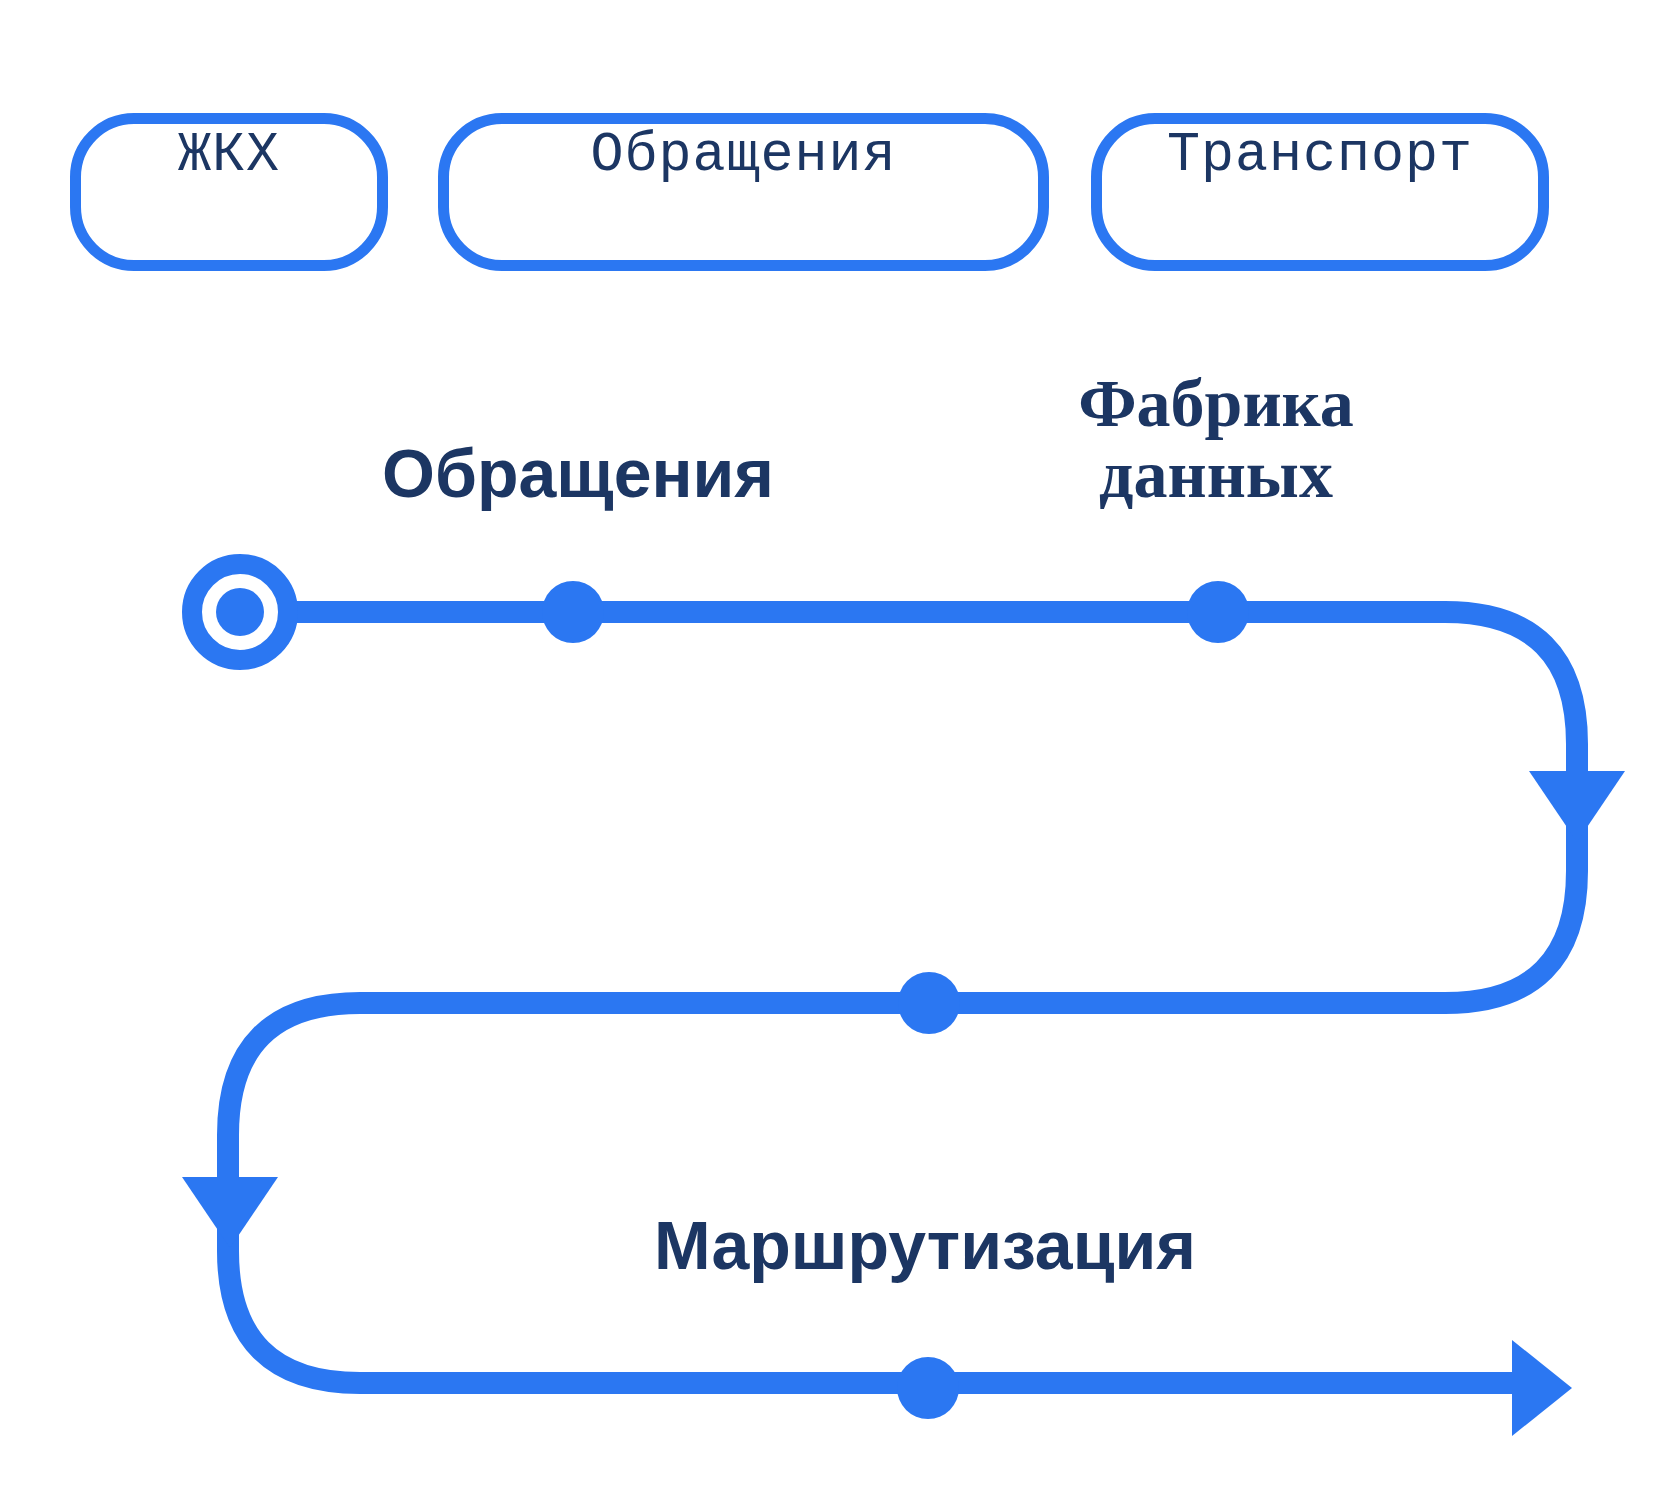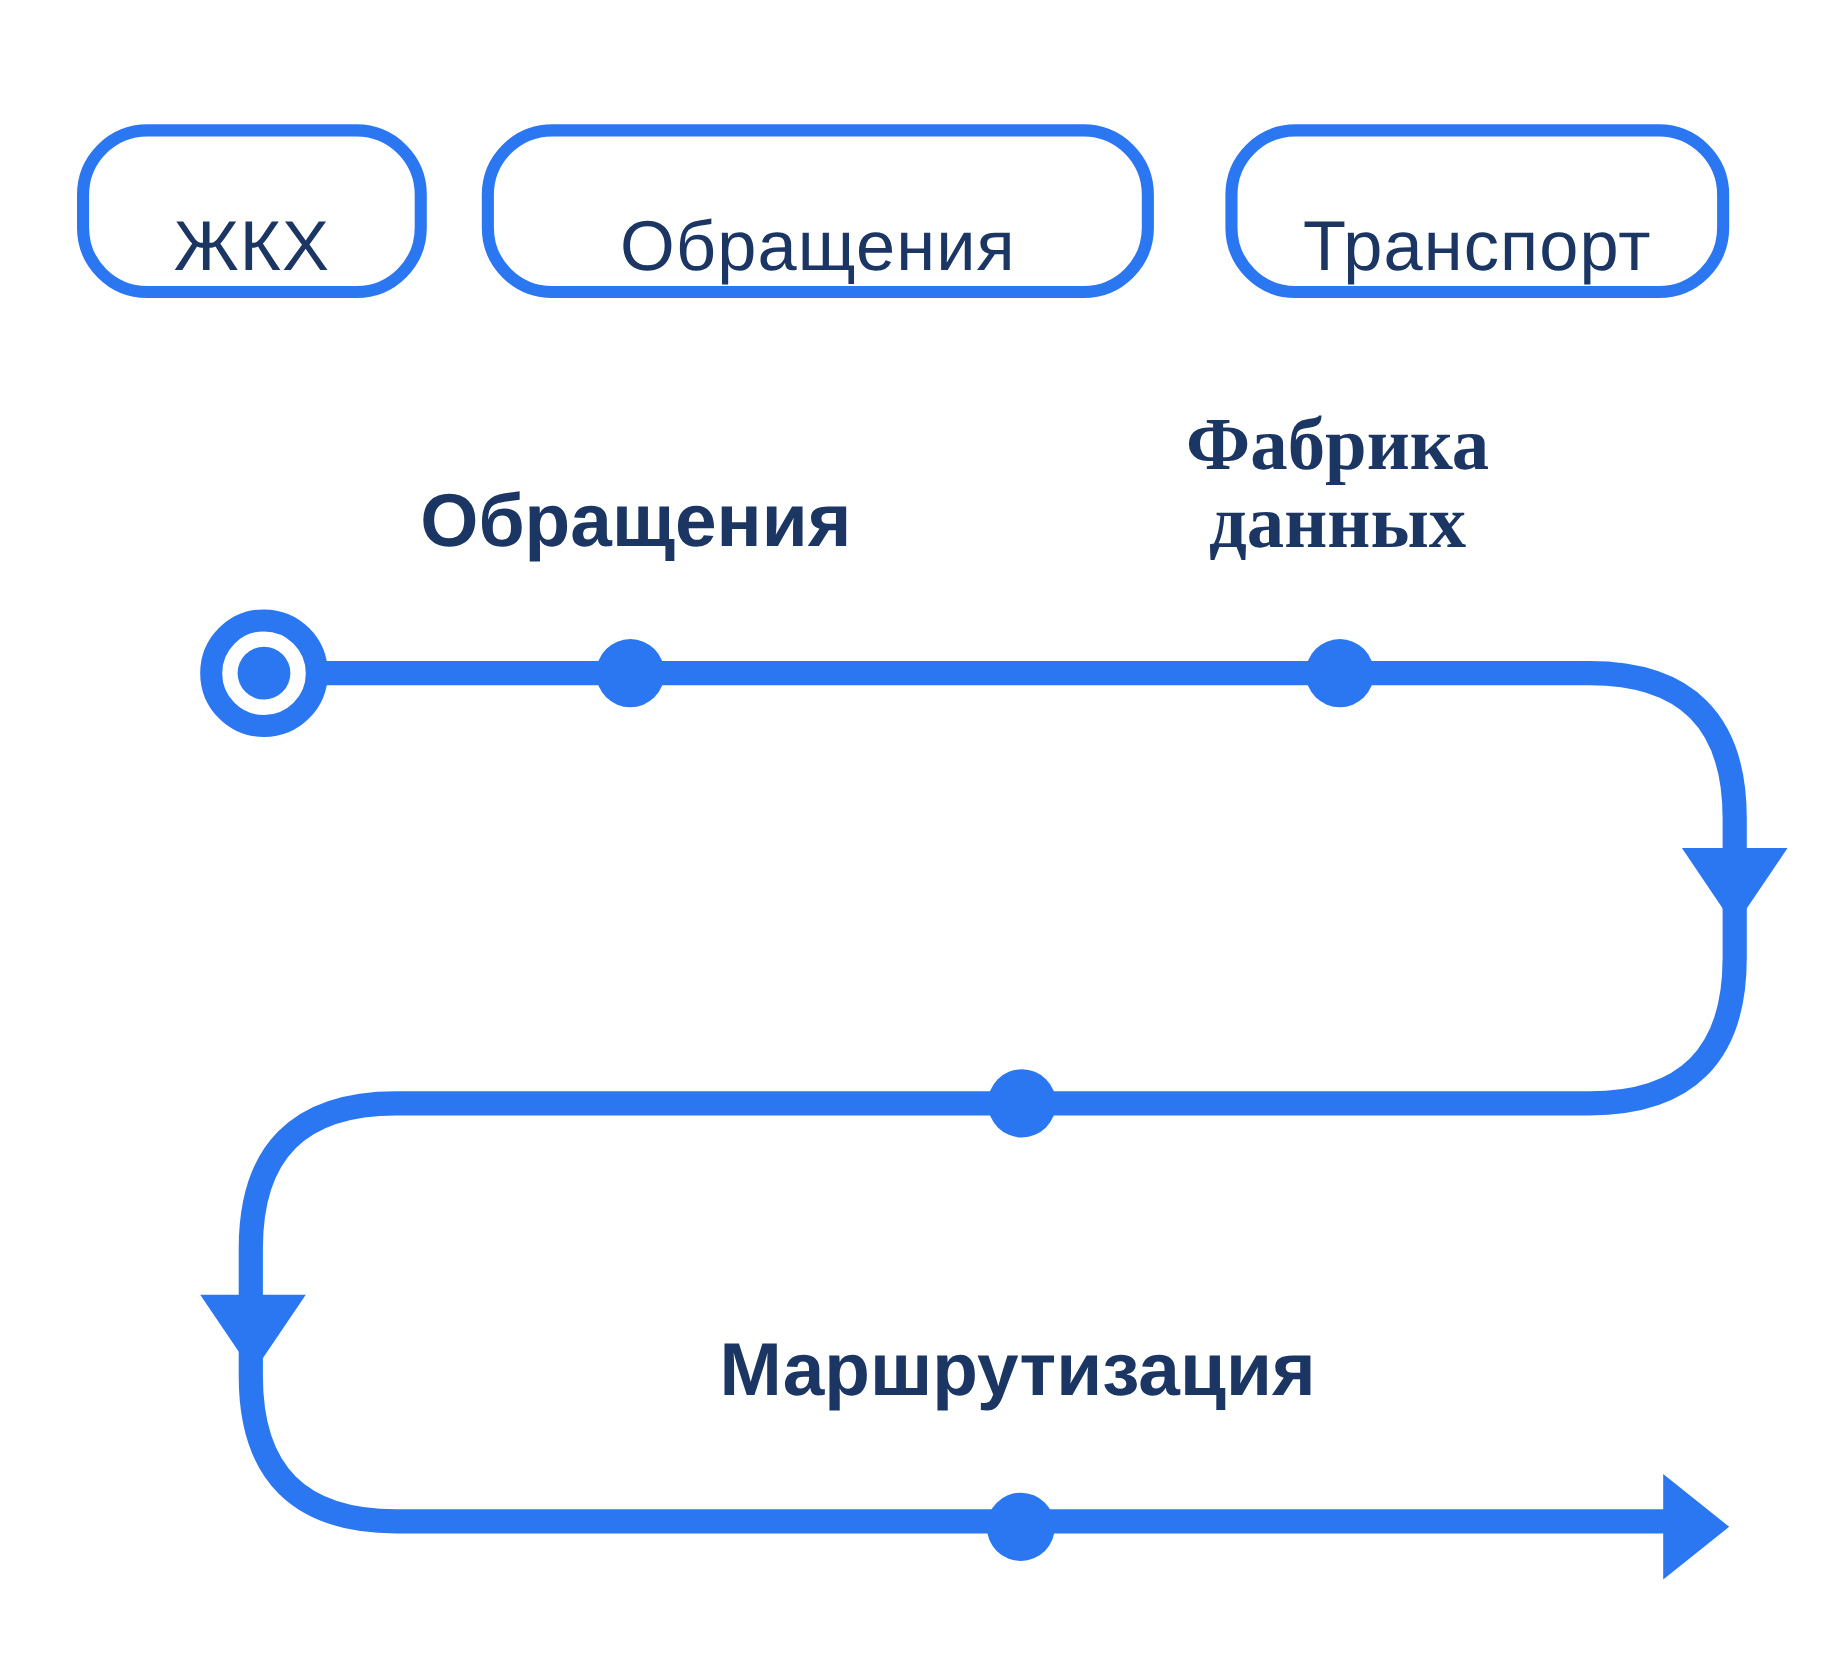--- a/index.html
+++ b/index.html
@@ -19,31 +19,32 @@
   
   .tag {
     position: absolute;
     top: 113px;
     height: 158px;
     box-sizing: border-box;
     border: 11px solid #2B77F2;
     border-radius: 64px;
     background: #ffffff;
     display: flex;
-    align-items: flex-end;
+    align-items: flex-start;
     justify-content: center;
     color: #1C3663;
-    font-size: 64px;
+    font-size: 55px;
     font-weight: 300;
     letter-spacing: 1px;
     white-space: nowrap;
+    font-family: Liberation Mono, monospace;
   }
   .tag-1 { left: 70px;   width: 318px; }
   .tag-2 { left: 438px;  width: 611px; }
-  .tag-3 { left: 1114px; width: 458px; }
+  .tag-3 { left: 1091px; width: 458px; }
 
   
   .flow-svg {
     position: absolute;
     left: 0;
     top: 0;
     width: 1680px;
     height: 1510px;
   }
 

